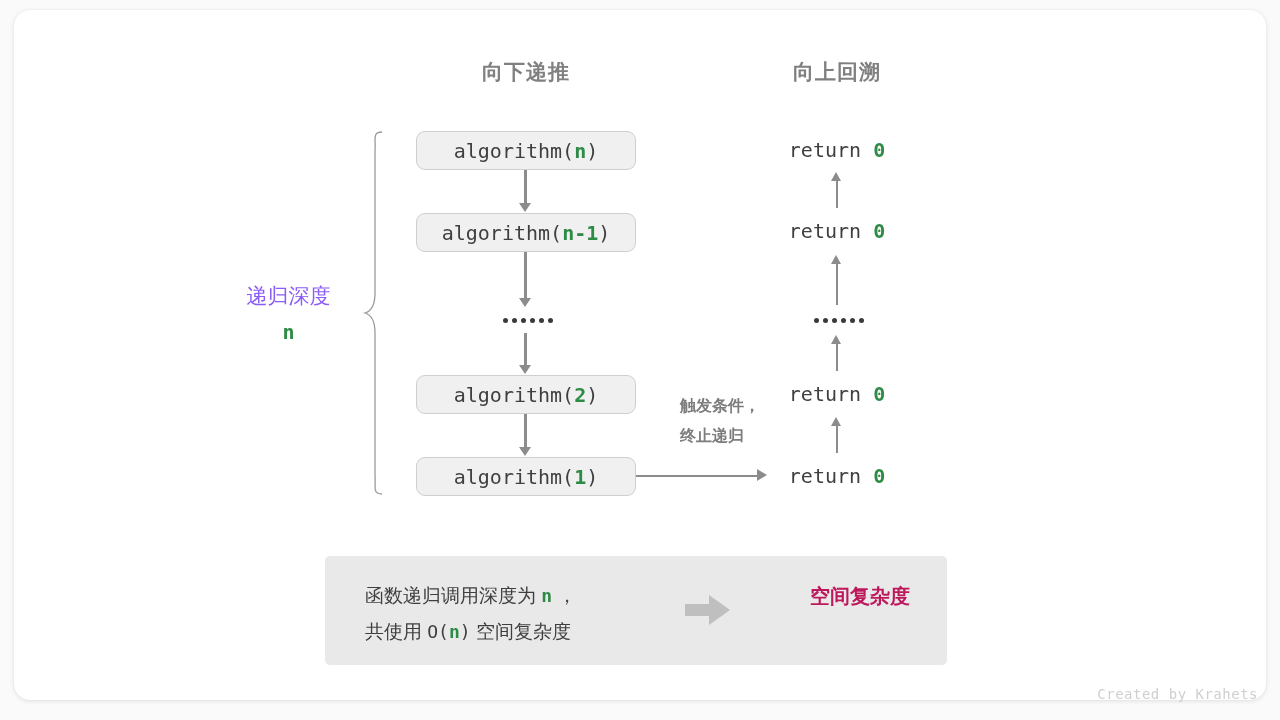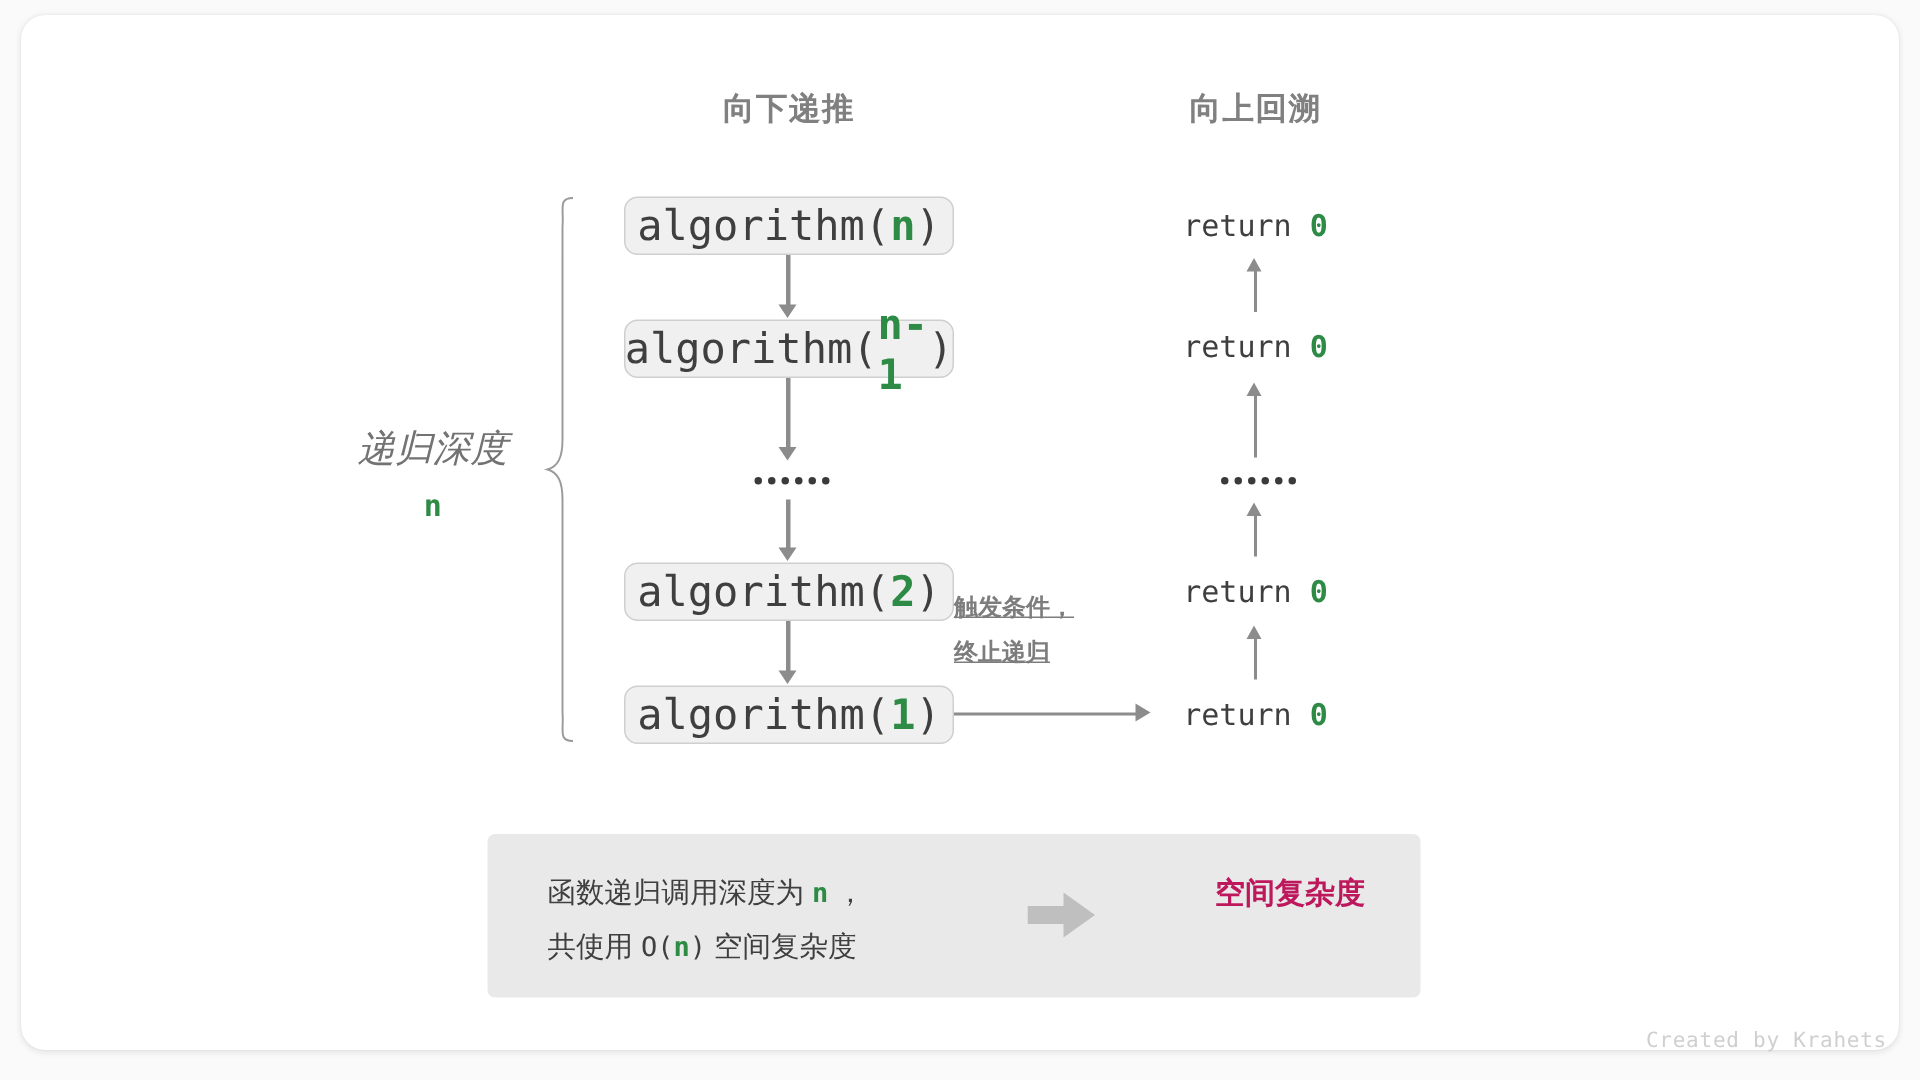--- a/index.html
+++ b/index.html
@@ -44,21 +44,21 @@
   
   .call-box {
     background: #f0f0f0;
     border: 1.2px solid #cfcfcf;
     border-radius: 9px;
     box-sizing: border-box;
     display: flex;
     align-items: center;
     justify-content: center;
     font-family: "DejaVu Sans Mono", monospace;
-    font-size: 28px;
+    font-size: 20px;
     color: #3f3f3f;
     letter-spacing: 0px;
   }
   .call-box .arg {
     color: #2e8b45;
     font-weight: bold;
   }
 
   
   .ret {
@@ -107,24 +107,23 @@
   .h-arrow-head {
     width: 0; height: 0;
     border-top: 6.5px solid transparent;
     border-bottom: 6.5px solid transparent;
     border-left: 10px solid #8c8c8c;
   }
 
   
   .depth-label {
     text-align: center;
-    font-size: 25px;
-    color: #737373;
-    white-space: nowrap;
-    font-style: italic;
+    font-size: 21px;
+    color: #8b5cf6;
+    white-space: nowrap;
   }
   .depth-value {
     text-align: center;
     font-family: "DejaVu Sans Mono", monospace;
     font-size: 20px;
     font-weight: bold;
     color: #2e8b45;
     margin-top: 10px;
   }
 
@@ -320,21 +319,21 @@
       <i></i>
       <i></i>
       <i></i>
   </div>
 
   <div class="abs">
     <div class="abs h-arrow-line" style="left:636px; top:474.5px; width:122px; height:2.5px;"></div>
     <div class="abs h-arrow-head" style="left:757px; top:469px;"></div>
   </div>
 
-  <div class="abs note" style="left:636px; top:391px;text-decoration:underline;">
+  <div class="abs note" style="left:680px; top:391px;">
     <div>触发条件，</div>
     <div>终止递归</div>
   </div>
 
   <div class="summary">
     <div class="summary-left">
       <div><span>函数递归调用深度为 </span><span class="g">n</span><span> ，</span></div>
       <div><span>共使用 </span><span class="mono">O(</span><span class="g">n</span><span class="mono">)</span><span> 空间复杂度</span></div>
     </div>
 

